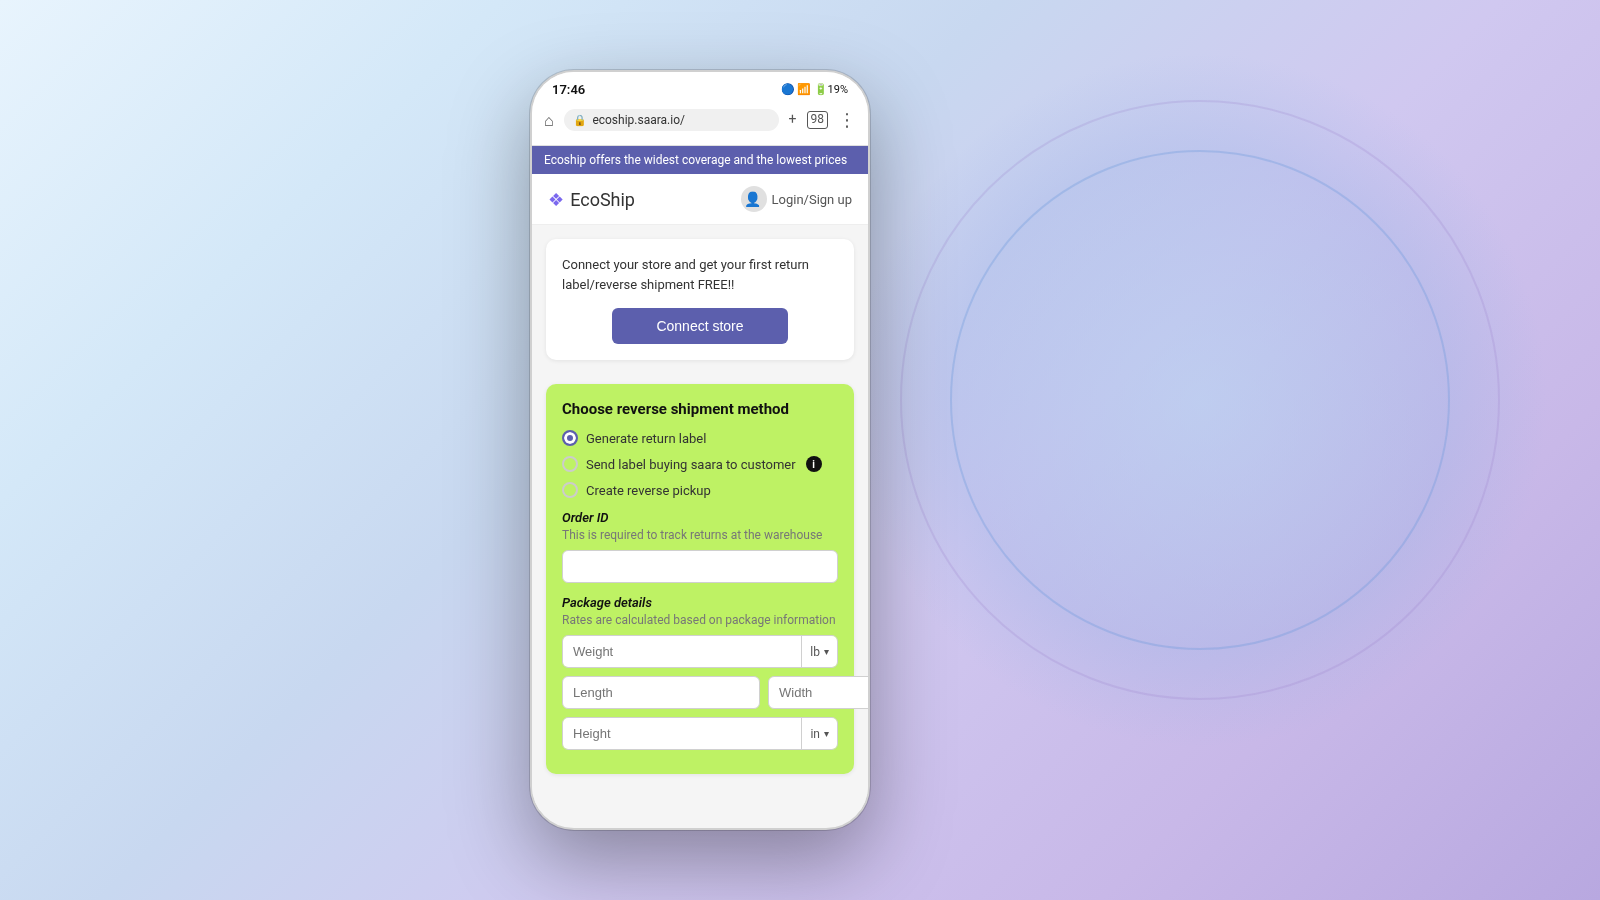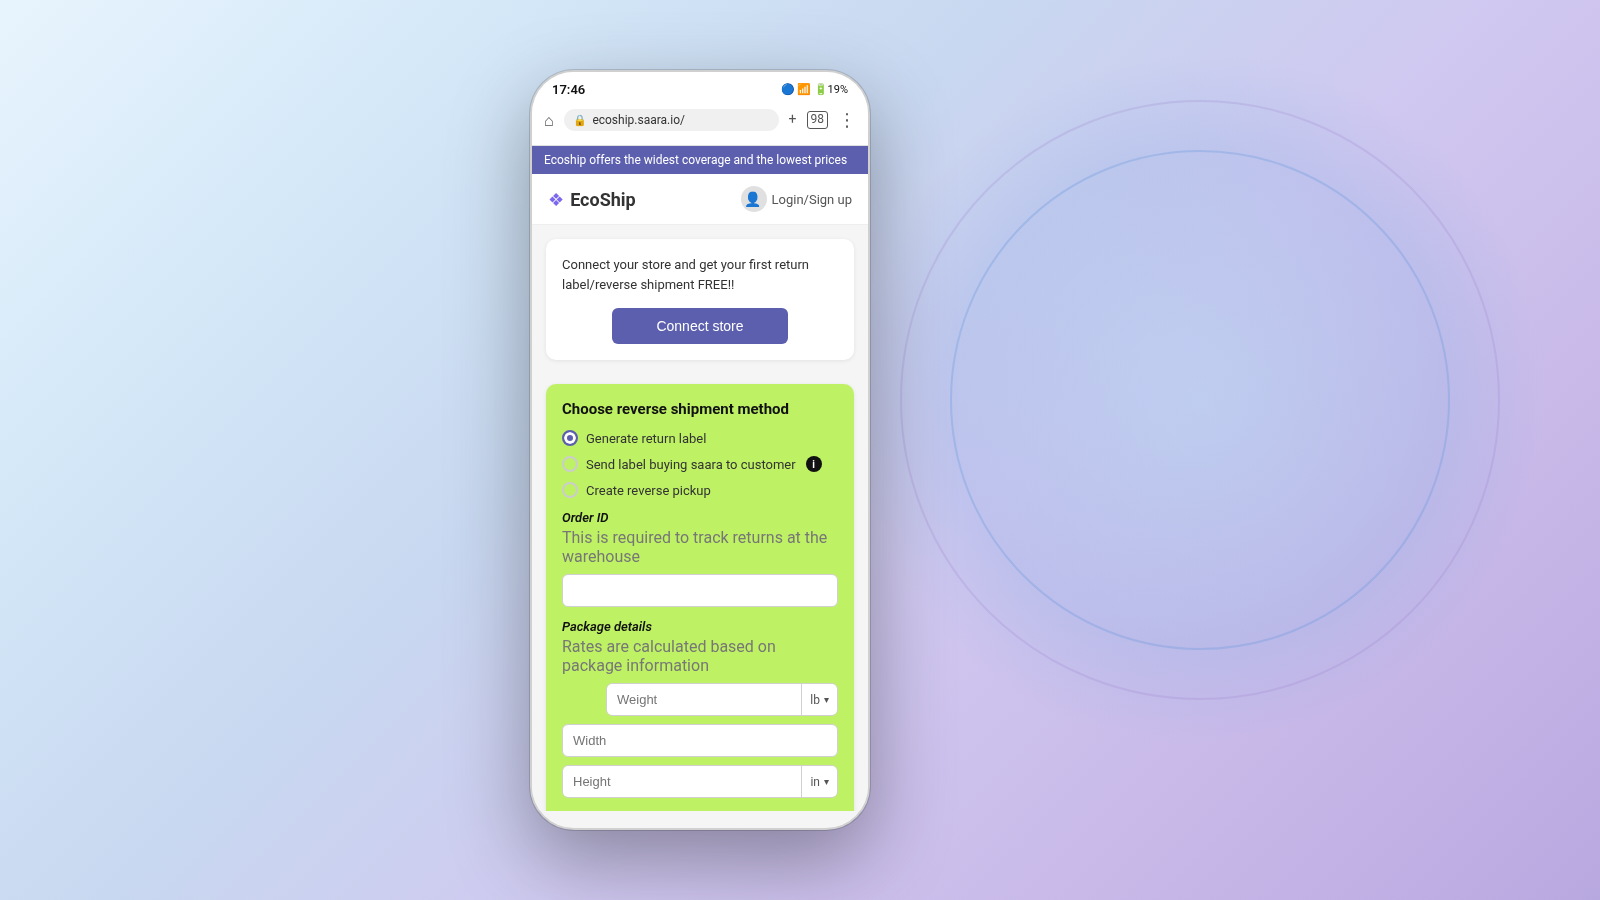--- a/index.html
+++ b/index.html
@@ -163,21 +163,21 @@
       gap: 6px;
     }
 
     .logo-icon {
       font-size: 18px;
       color: #7b68ee;
     }
 
     .logo-text {
       font-size: 18px;
-      font-weight: 700;
+      font-weight: 400;
       color: #333;
       text-align: center;
     }
 
     .login-btn {
       display: flex;
       align-items: center;
       gap: 5px;
       font-size: 13px;
       color: #555;
@@ -291,21 +291,21 @@
 
     .field-label {
       font-size: 13px;
       font-weight: 600;
       color: #111;
       margin-bottom: 3px;
       font-style: italic;
     }
 
     .field-sublabel {
-      font-size: 16px;
+      font-size: 12px;
       color: #777;
       margin-bottom: 8px;
     }
 
     .text-input {
       width: 100%;
       border: 1px solid #d0d0d0;
       border-radius: 6px;
       padding: 8px 10px;
       font-size: 13px;
@@ -319,21 +319,20 @@
       gap: 8px;
       margin-bottom: 8px;
     }
 
     .input-with-unit {
       display: flex;
       border: 1px solid #d0d0d0;
       border-radius: 6px;
       overflow: hidden;
       flex: 1;
-      margin-left: 44px;
     }
 
     .input-with-unit input {
       flex: 1;
       border: none;
       padding: 8px 10px;
       font-size: 13px;
       outline: none;
       color: #666;
       background: #fff;
@@ -476,20 +475,21 @@
               <div class="input-with-unit">
                 <input type="text" placeholder="Weight" style="">
                 <div class="unit-select">
                   <span>lb</span>
                   <span class="chevron-icon">▾</span>
                 </div>
               </div>
             </div>
 
             <div class="package-row">
+              <input class="dimension-input" type="text" placeholder="Length" style="">
               <input class="dimension-input" type="text" placeholder="Width" style="">
             </div>
 
             <div class="package-row">
               <div class="dim-input-wrap">
                 <input type="text" placeholder="Height" style="">
                 <div class="unit-select">
                   <span>in</span>
                   <span class="chevron-icon">▾</span>
                 </div>

